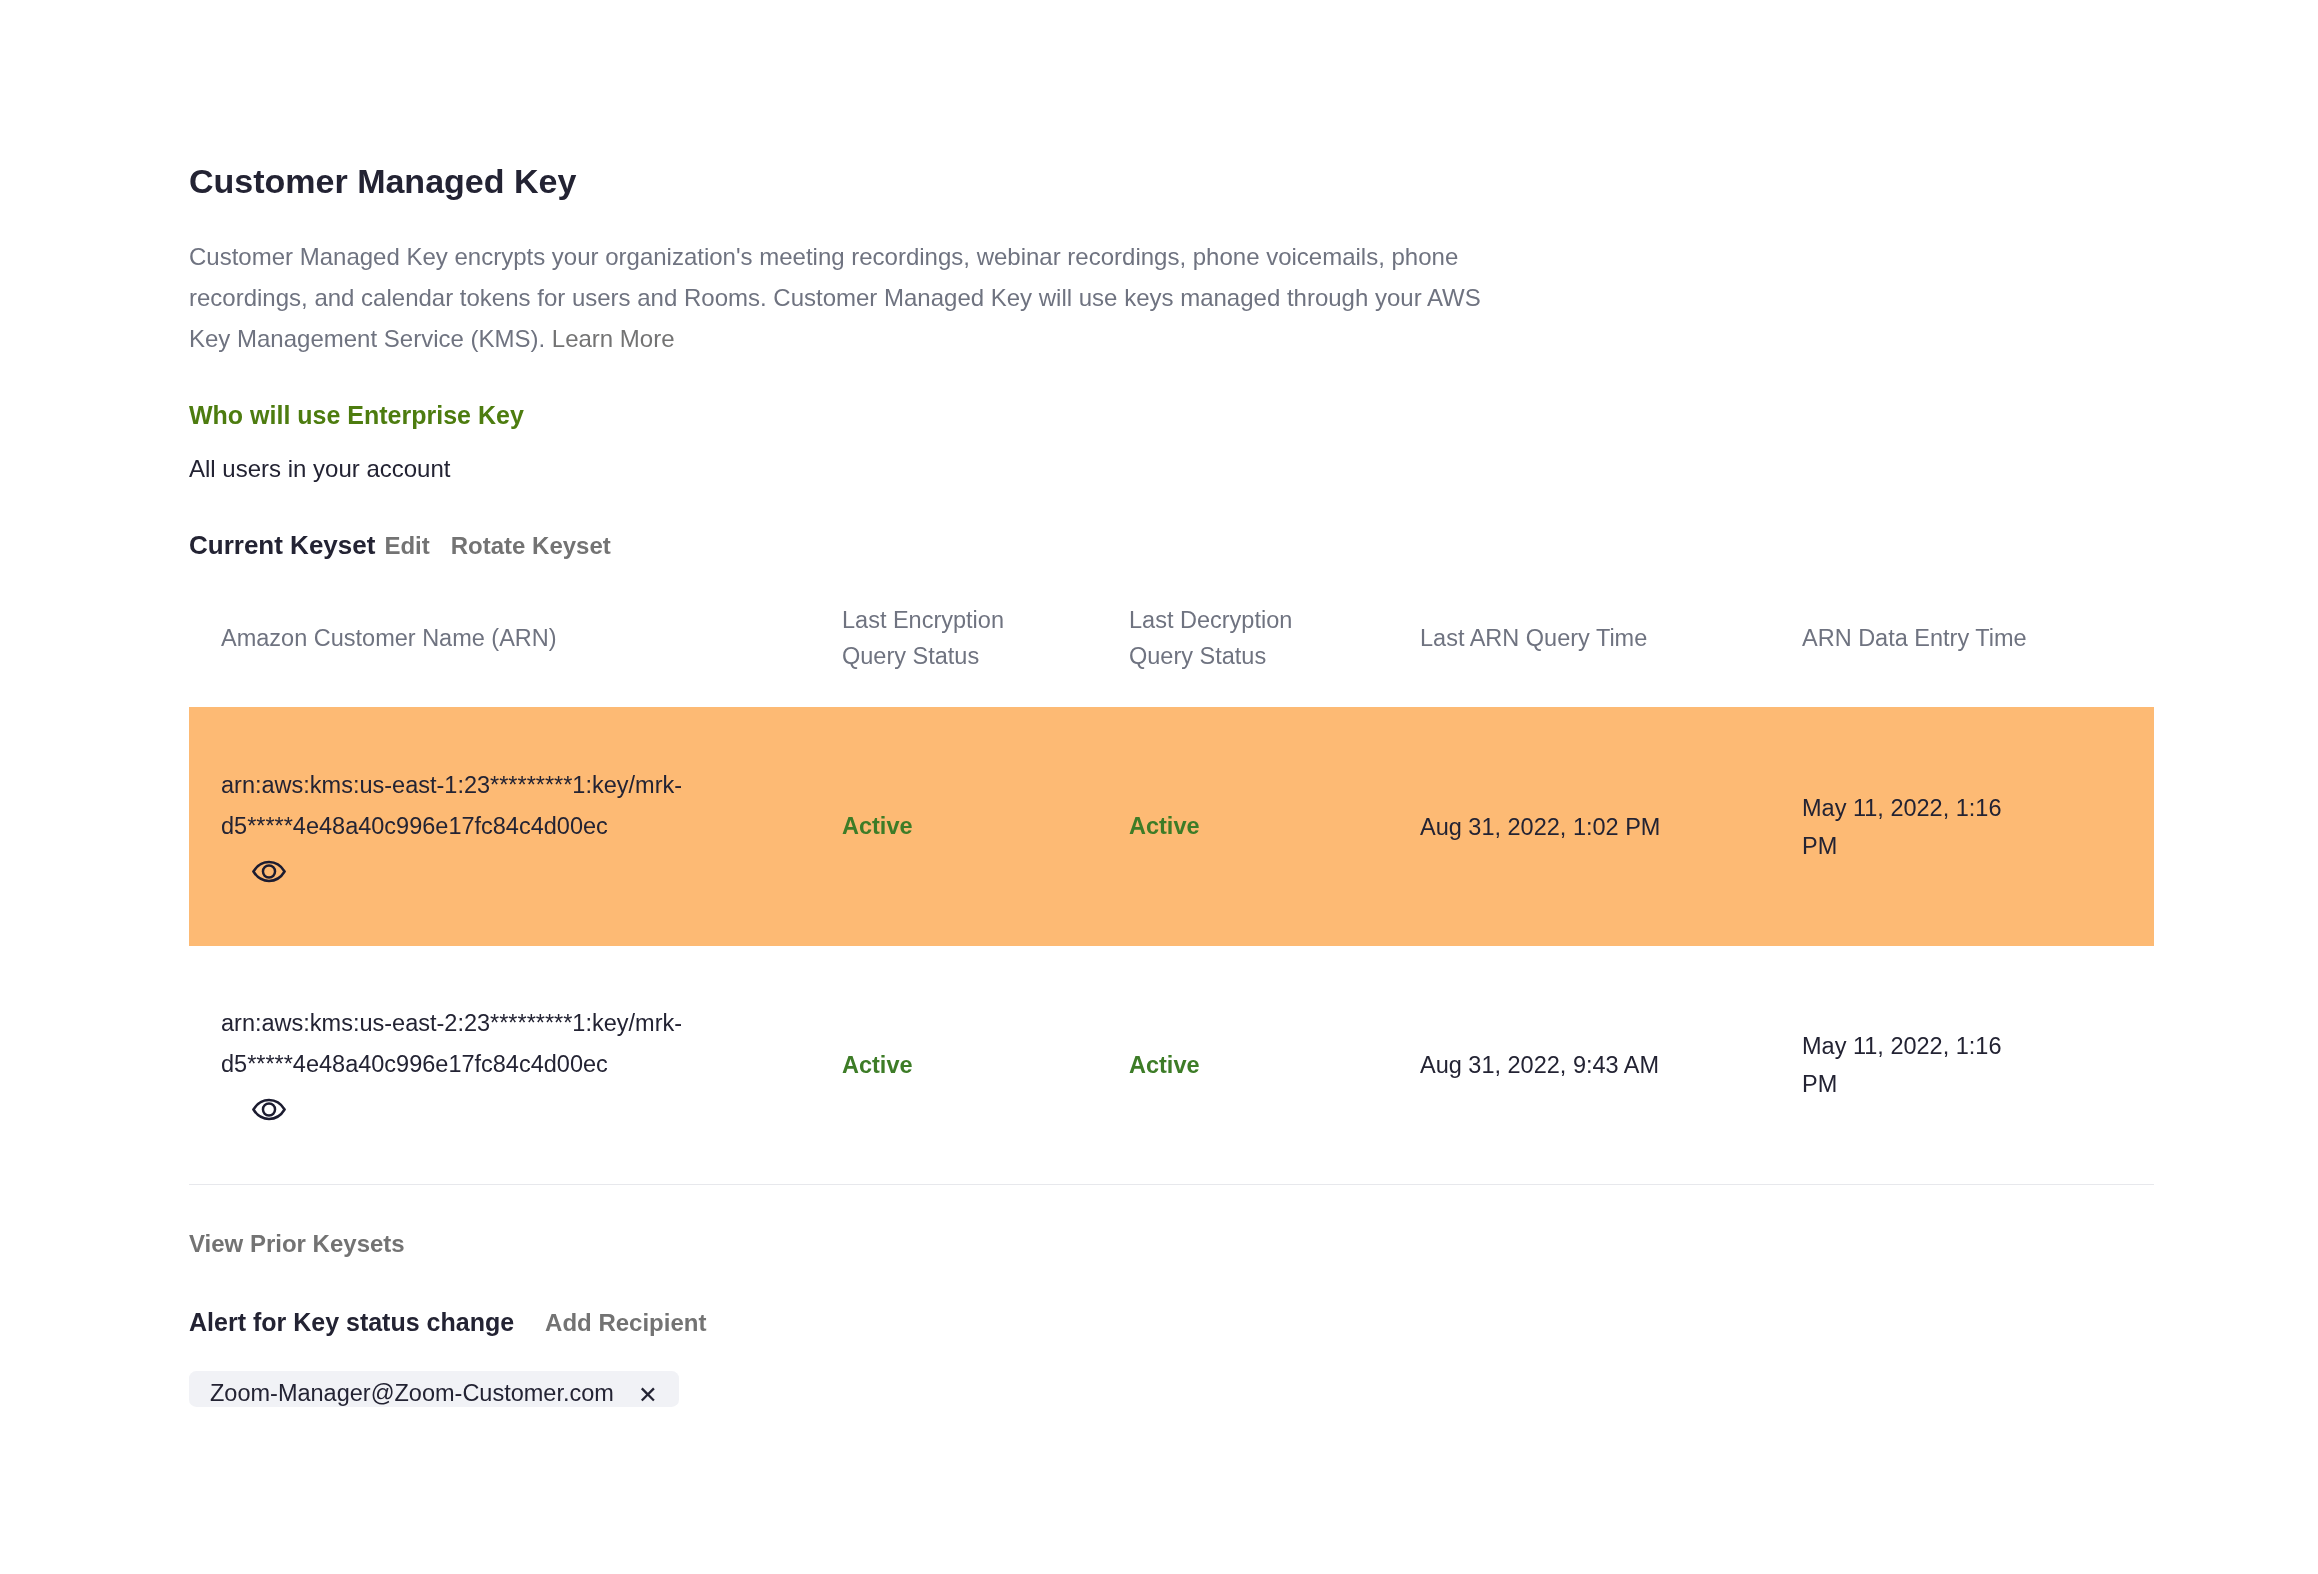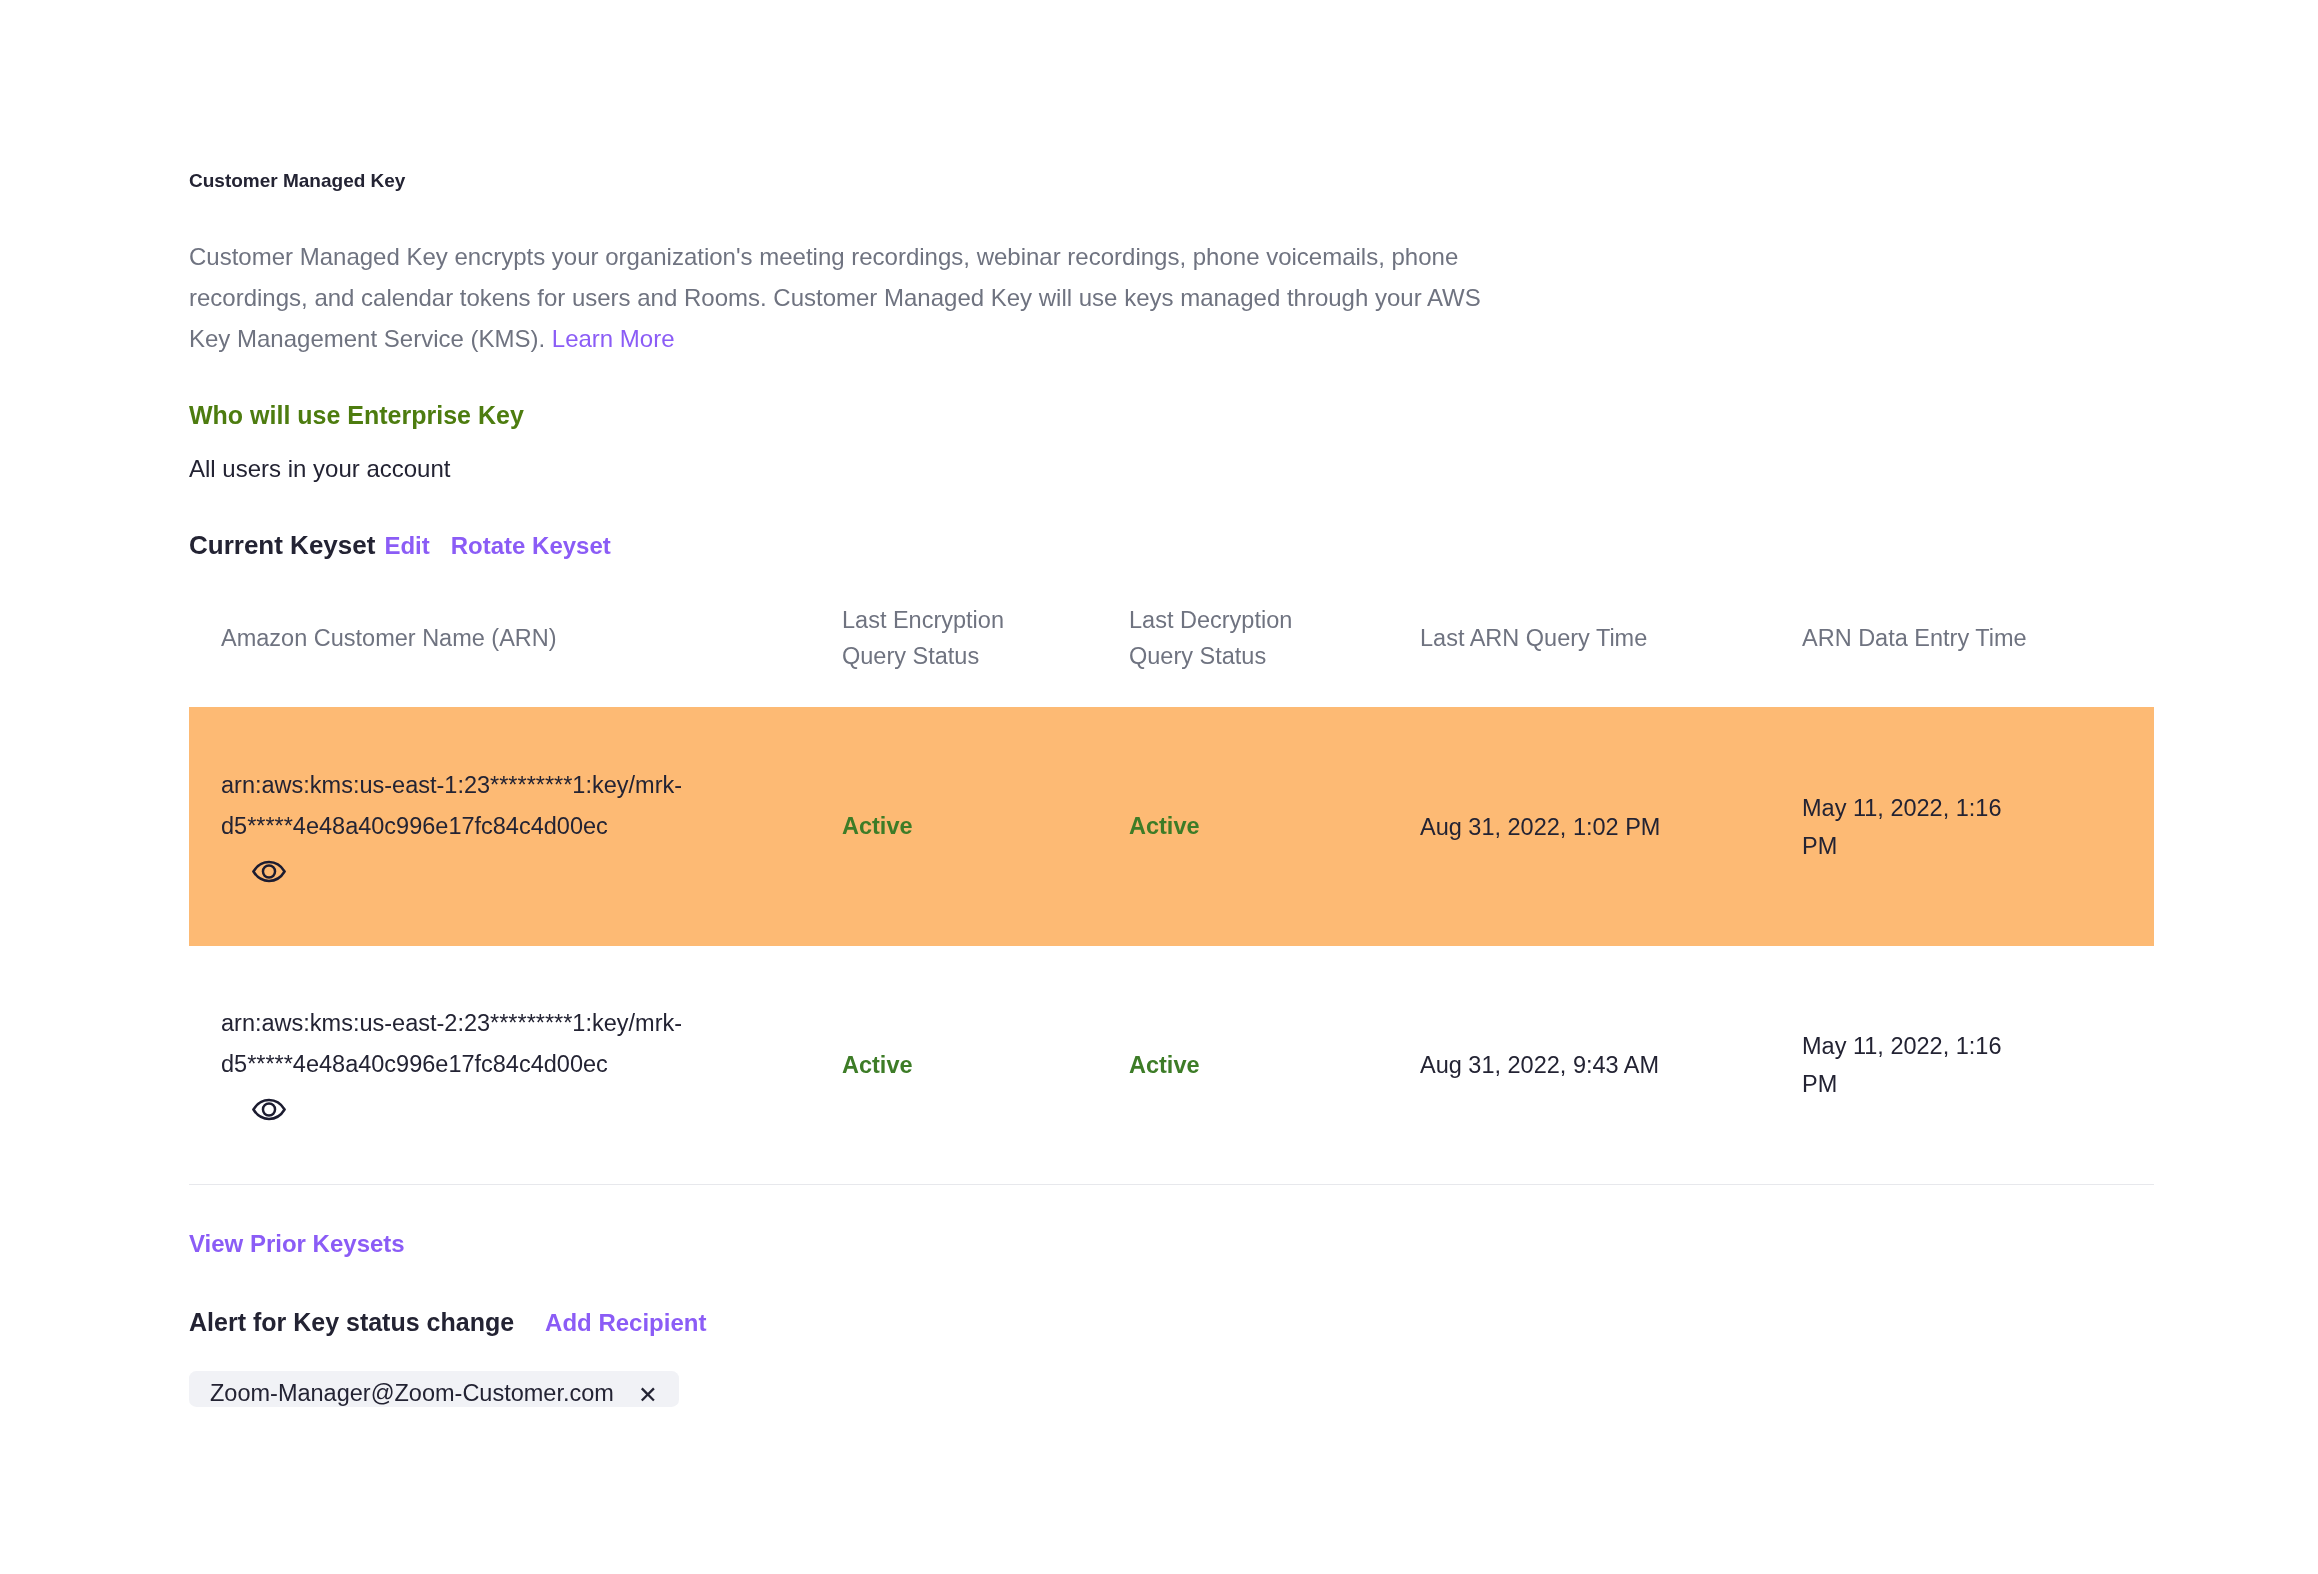--- a/index.html
+++ b/index.html
@@ -10,35 +10,35 @@
     background: #ffffff;
     font-family: "Liberation Sans", sans-serif;
     color: #232333;
     overflow: hidden;
   }
   .content {
     padding: 165px 0 0 189px;
     width: 2156px;
   }
   .page-title {
-    font-size: 19px;
+    font-size: 34px;
     font-weight: 700;
     line-height: 32px;
     margin: 0 0 39px 0;
     color: #232333;
   }
   .description {
     font-size: 24px;
     line-height: 41px;
     color: #6f7380;
     max-width: 1307px;
     margin: 0 0 41px 0;
   }
   a.link {
-    color: #8b5cf6;
+    color: #737373;
     text-decoration: none;
     cursor: pointer;
     text-align: center;
   }
   .learn-more { font-weight: 400; }
   .section-heading {
     font-size: 25px;
     font-weight: 700;
     line-height: 31px;
     margin: 0 0 23px 0;

